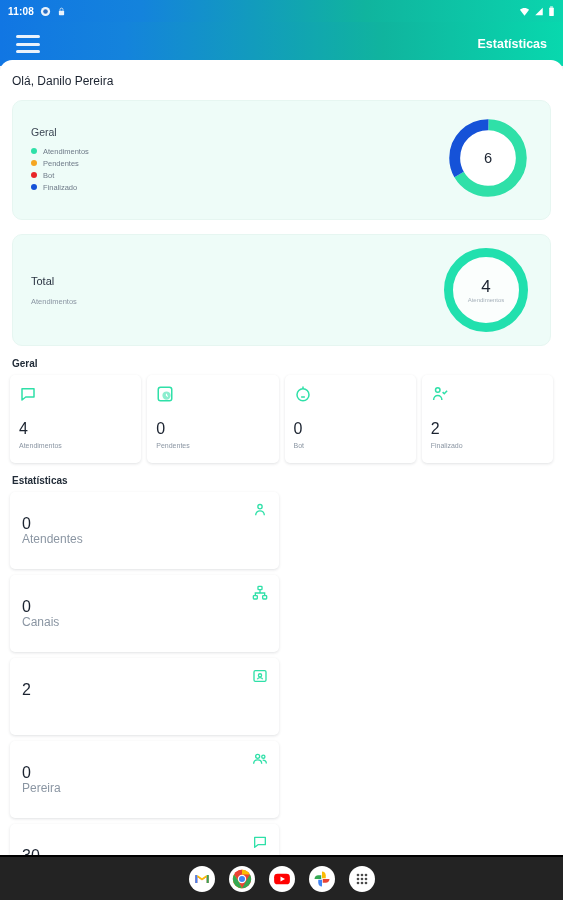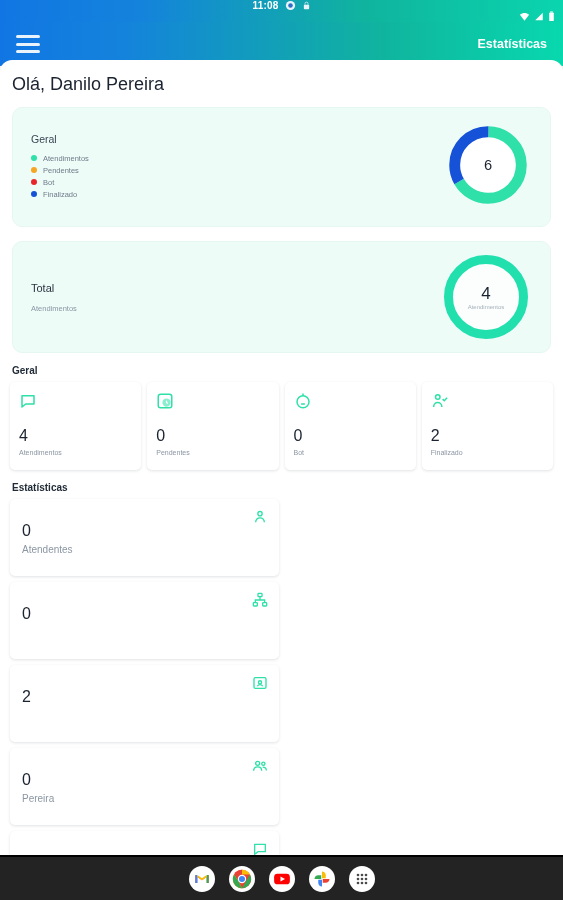--- a/index.html
+++ b/index.html
@@ -8,21 +8,21 @@
     font-family: "Liberation Sans", sans-serif;
     background: #ffffff;
     overflow: hidden;
   }
   #screen { position: relative; width: 563px; height: 900px; background:#f2f2f3; }
 
   
   .statusbar {
     position:absolute; top:0; left:0; width:563px; height:22px;
     background: linear-gradient(to right,#1176e3 0%, #1483dc 25%, #10b49e 65%, #0ad5ae 100%);
-    display:flex; align-items:center; padding:0 8px; color:#fff;flex-direction:column;
+    display:flex; align-items:center; padding:0 8px; color:#fff;
   }
   .sb-time { font-size:10px; font-weight:bold; letter-spacing:0.2px; }
   .sb-left { display:flex; align-items:center; gap:6px; }
   .sb-right { margin-left:auto; display:flex; align-items:center; gap:4px; }
   .sb-ico { display:block; }
 
   
   .appbar {
     position:absolute; top:22px; left:0; width:563px; height:44px;
     background: linear-gradient(to right,#1176e3 0%, #1483dc 22%, #10b49e 68%, #08d8ae 100%);
@@ -30,21 +30,21 @@
   }
   .hamburger { width:24px; height:18px; display:flex; flex-direction:column; justify-content:space-between; cursor:pointer; }
   .hamburger span { display:block; height:3px; border-radius:2px; background:#eaf2fb; }
   .appbar-title { margin-left:auto; color:#ffffff; font-size:12.5px; font-weight:bold; }
 
   
   .sheet {
     position:absolute; top:60px; left:0; width:563px; height:805px;
     background:#ffffff; border-radius:12px 12px 0 0; overflow:hidden;
   }
-  .greeting { padding:14px 12px 10px 12px; font-size:18px; color:#1b2330; }
+  .greeting { padding:14px 12px 10px 12px; font-size:12px; color:#1b2330; }
 
   .tintcard {
     margin:2px 12px 0 12px; background:#eefcf8; border-radius:10px;
     border:1px solid #e6f6f1;
   }
 
   
   .geral-card { height:120px; display:flex; align-items:center; padding:0 18px; position:relative; }
   .geral-left { display:flex; flex-direction:column; }
   .geral-title { font-size:10.5px; color:#3c4654; margin-bottom:9px; }
@@ -81,21 +81,21 @@
   .minicard .lbl { font-size:7px; color:#8b96a3; margin-top:5px; }
 
   
   .grid2 { display:flex; flex-wrap:wrap; gap:6px 7px; padding:0 10px; }
   .statcard {
     width:269px; height:77px; background:#ffffff; border-radius:5px;
     box-shadow:0 1px 3px rgba(20,30,45,.13);
     position:relative; padding:24px 10px 0 12px;
   }
   .statcard .num { font-size:16px; color:#1b2330; line-height:1; }
-  .statcard .lbl { font-size:10px; color:#8b96a3; margin-top:5px; }
+  .statcard .lbl { font-size:12px; color:#8b96a3; }
   .statcard .si { position:absolute; right:11px; top:10px; color:#2fe0a8; }
 
   
   .dock {
     position:absolute; bottom:0; left:0; width:563px; height:45px;
     background:#232323; display:flex; align-items:center; justify-content:center; gap:14px;
     border-top:2px solid #000;
   }
   .dock-icon { width:26px; height:26px; border-radius:50%; background:#fff;
     display:flex; align-items:center; justify-content:center; }
@@ -257,20 +257,21 @@
       <div class="statcard">
         <div class="si">
           <svg width="16" height="16" viewBox="0 0 24 24" fill="none" stroke="#2fe0a8" stroke-width="2">
             <rect x="9" y="2" width="6" height="5" rx="1"></rect>
             <rect x="2" y="16" width="6" height="5" rx="1"></rect>
             <rect x="16" y="16" width="6" height="5" rx="1"></rect>
             <path d="M12 7v5M5 16v-4h14v4"></path>
           </svg>
         </div>
         <div class="num">0</div>
+        <div class="lbl">Canais</div>
       </div>
 
       <div class="statcard">
         <div class="si">
           <svg width="16" height="16" viewBox="0 0 24 24" fill="none" stroke="#2fe0a8" stroke-width="2">
             <rect x="3" y="4" width="18" height="16" rx="2"></rect>
             <circle cx="12" cy="11" r="2.4"></circle>
               <path d="M8 17c.8-1.8 2.3-2.6 4-2.6s3.2.8 4 2.6"></path>
           </svg>
         </div>

